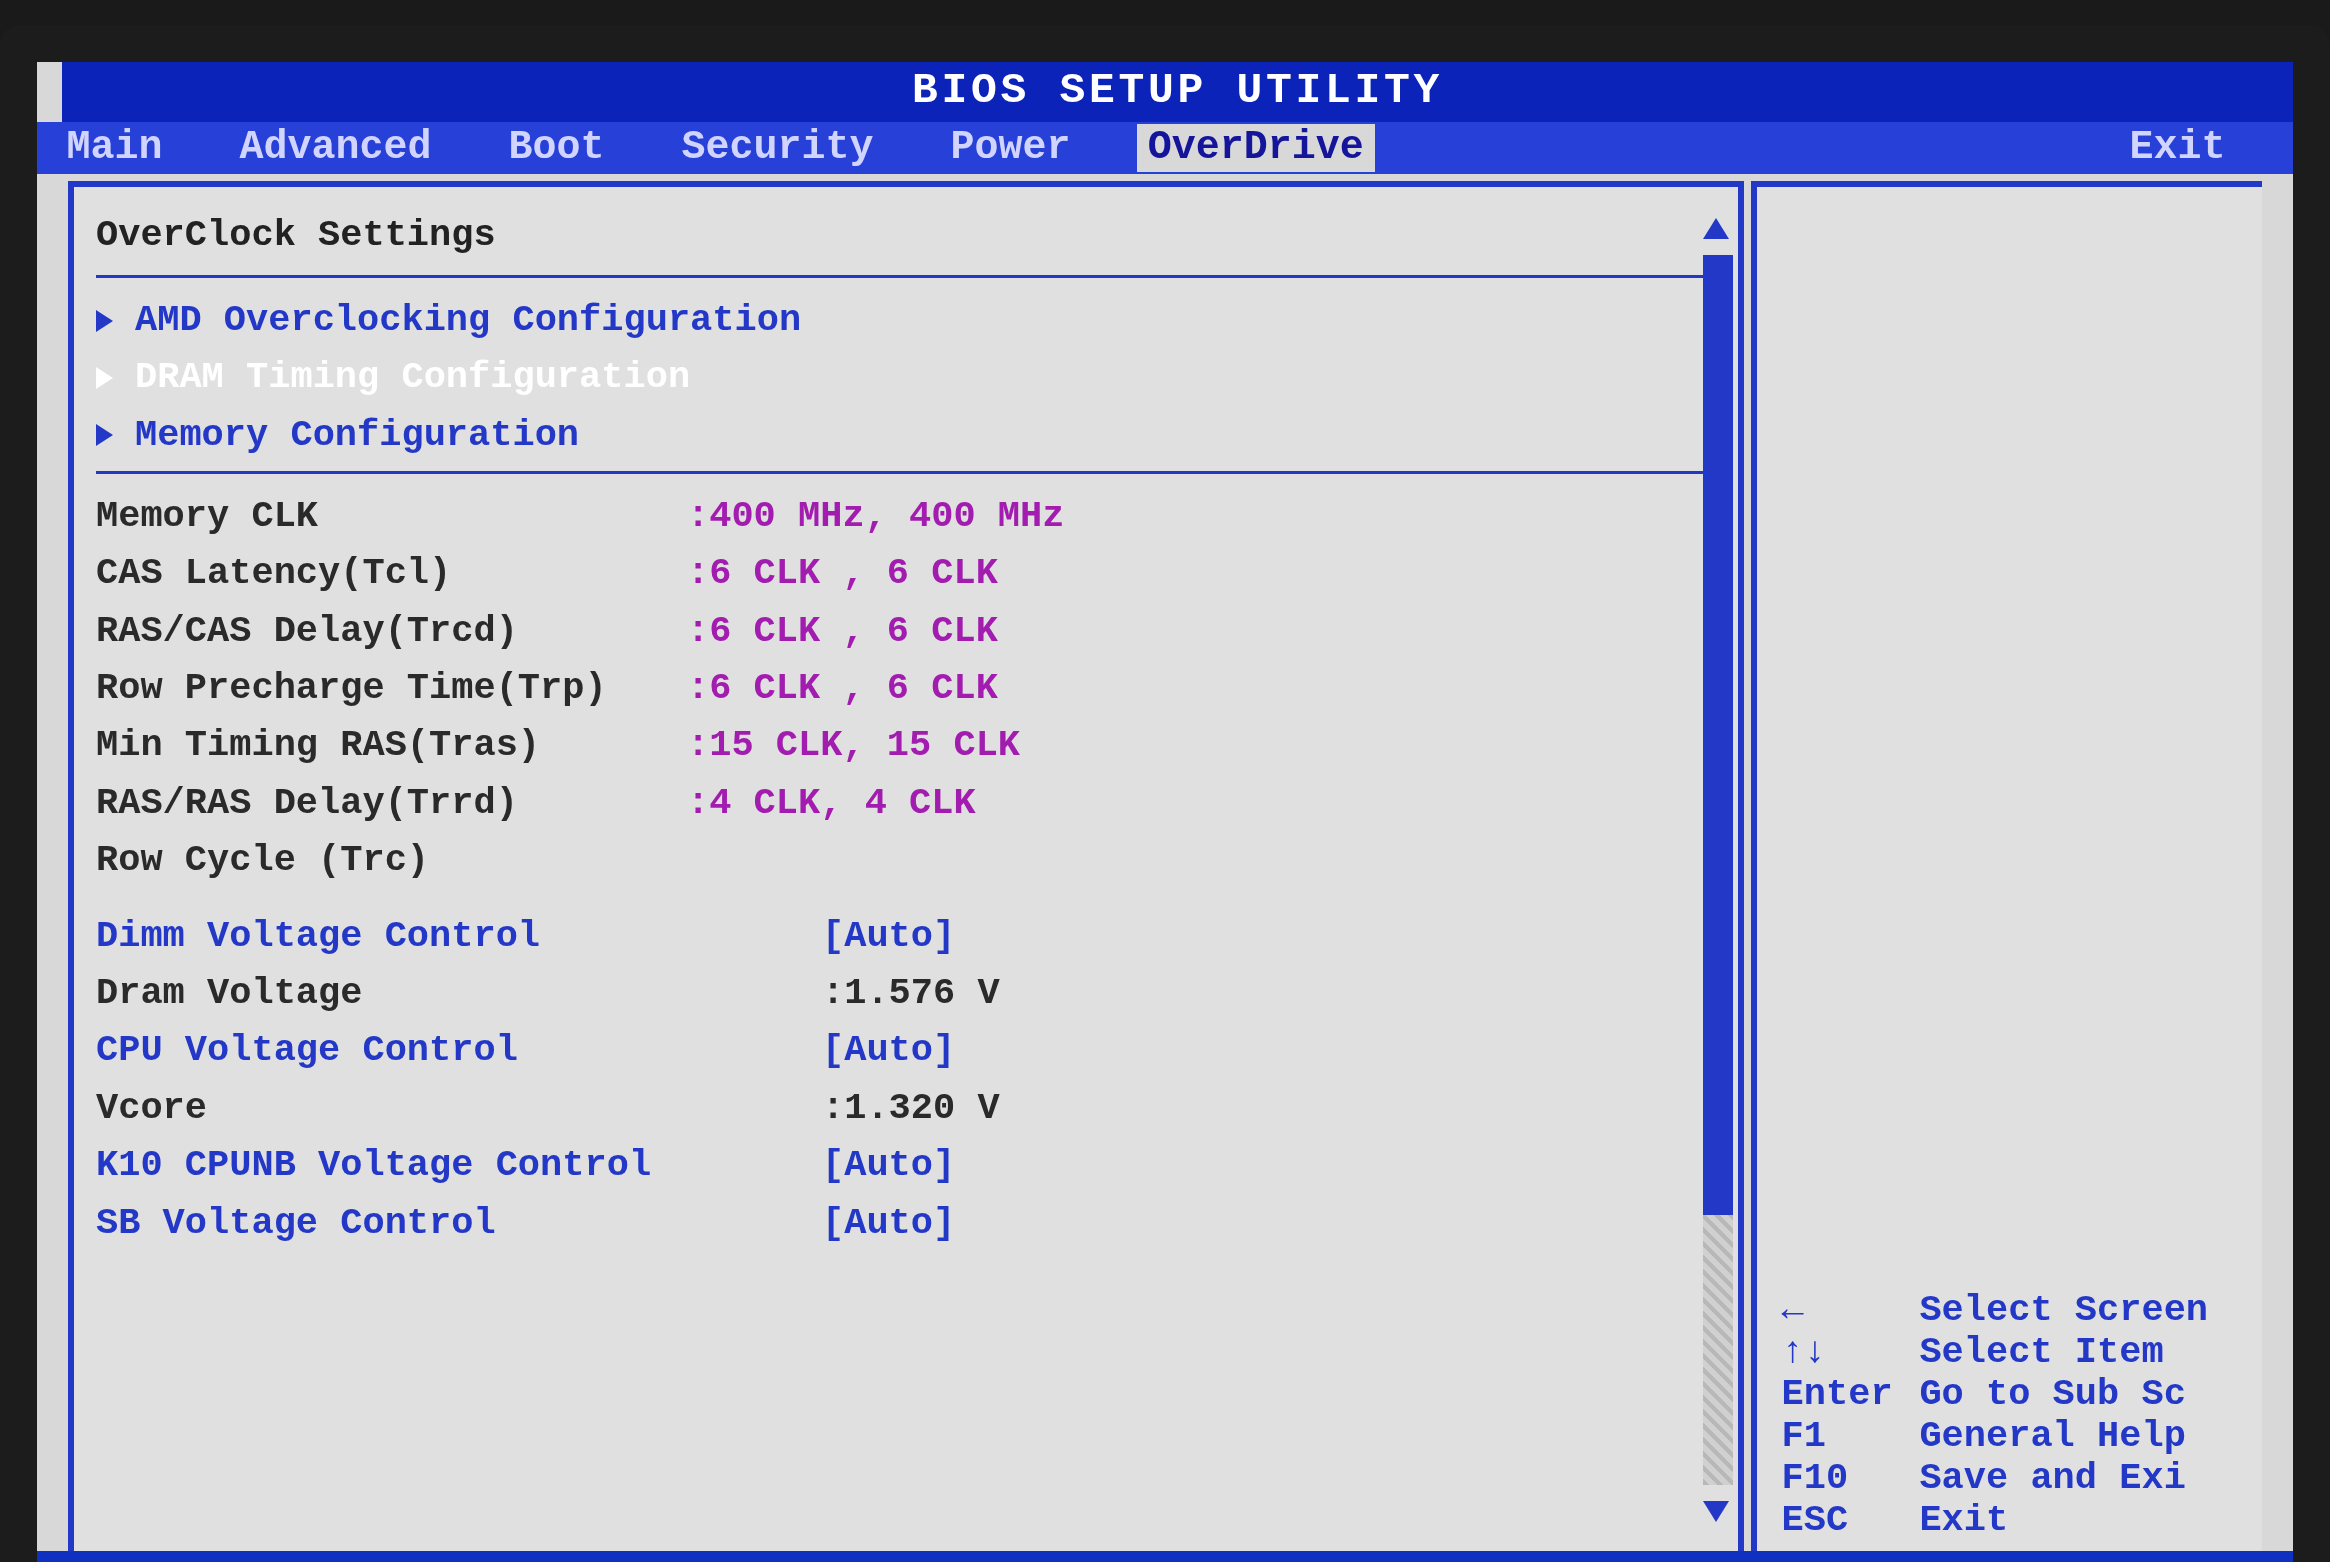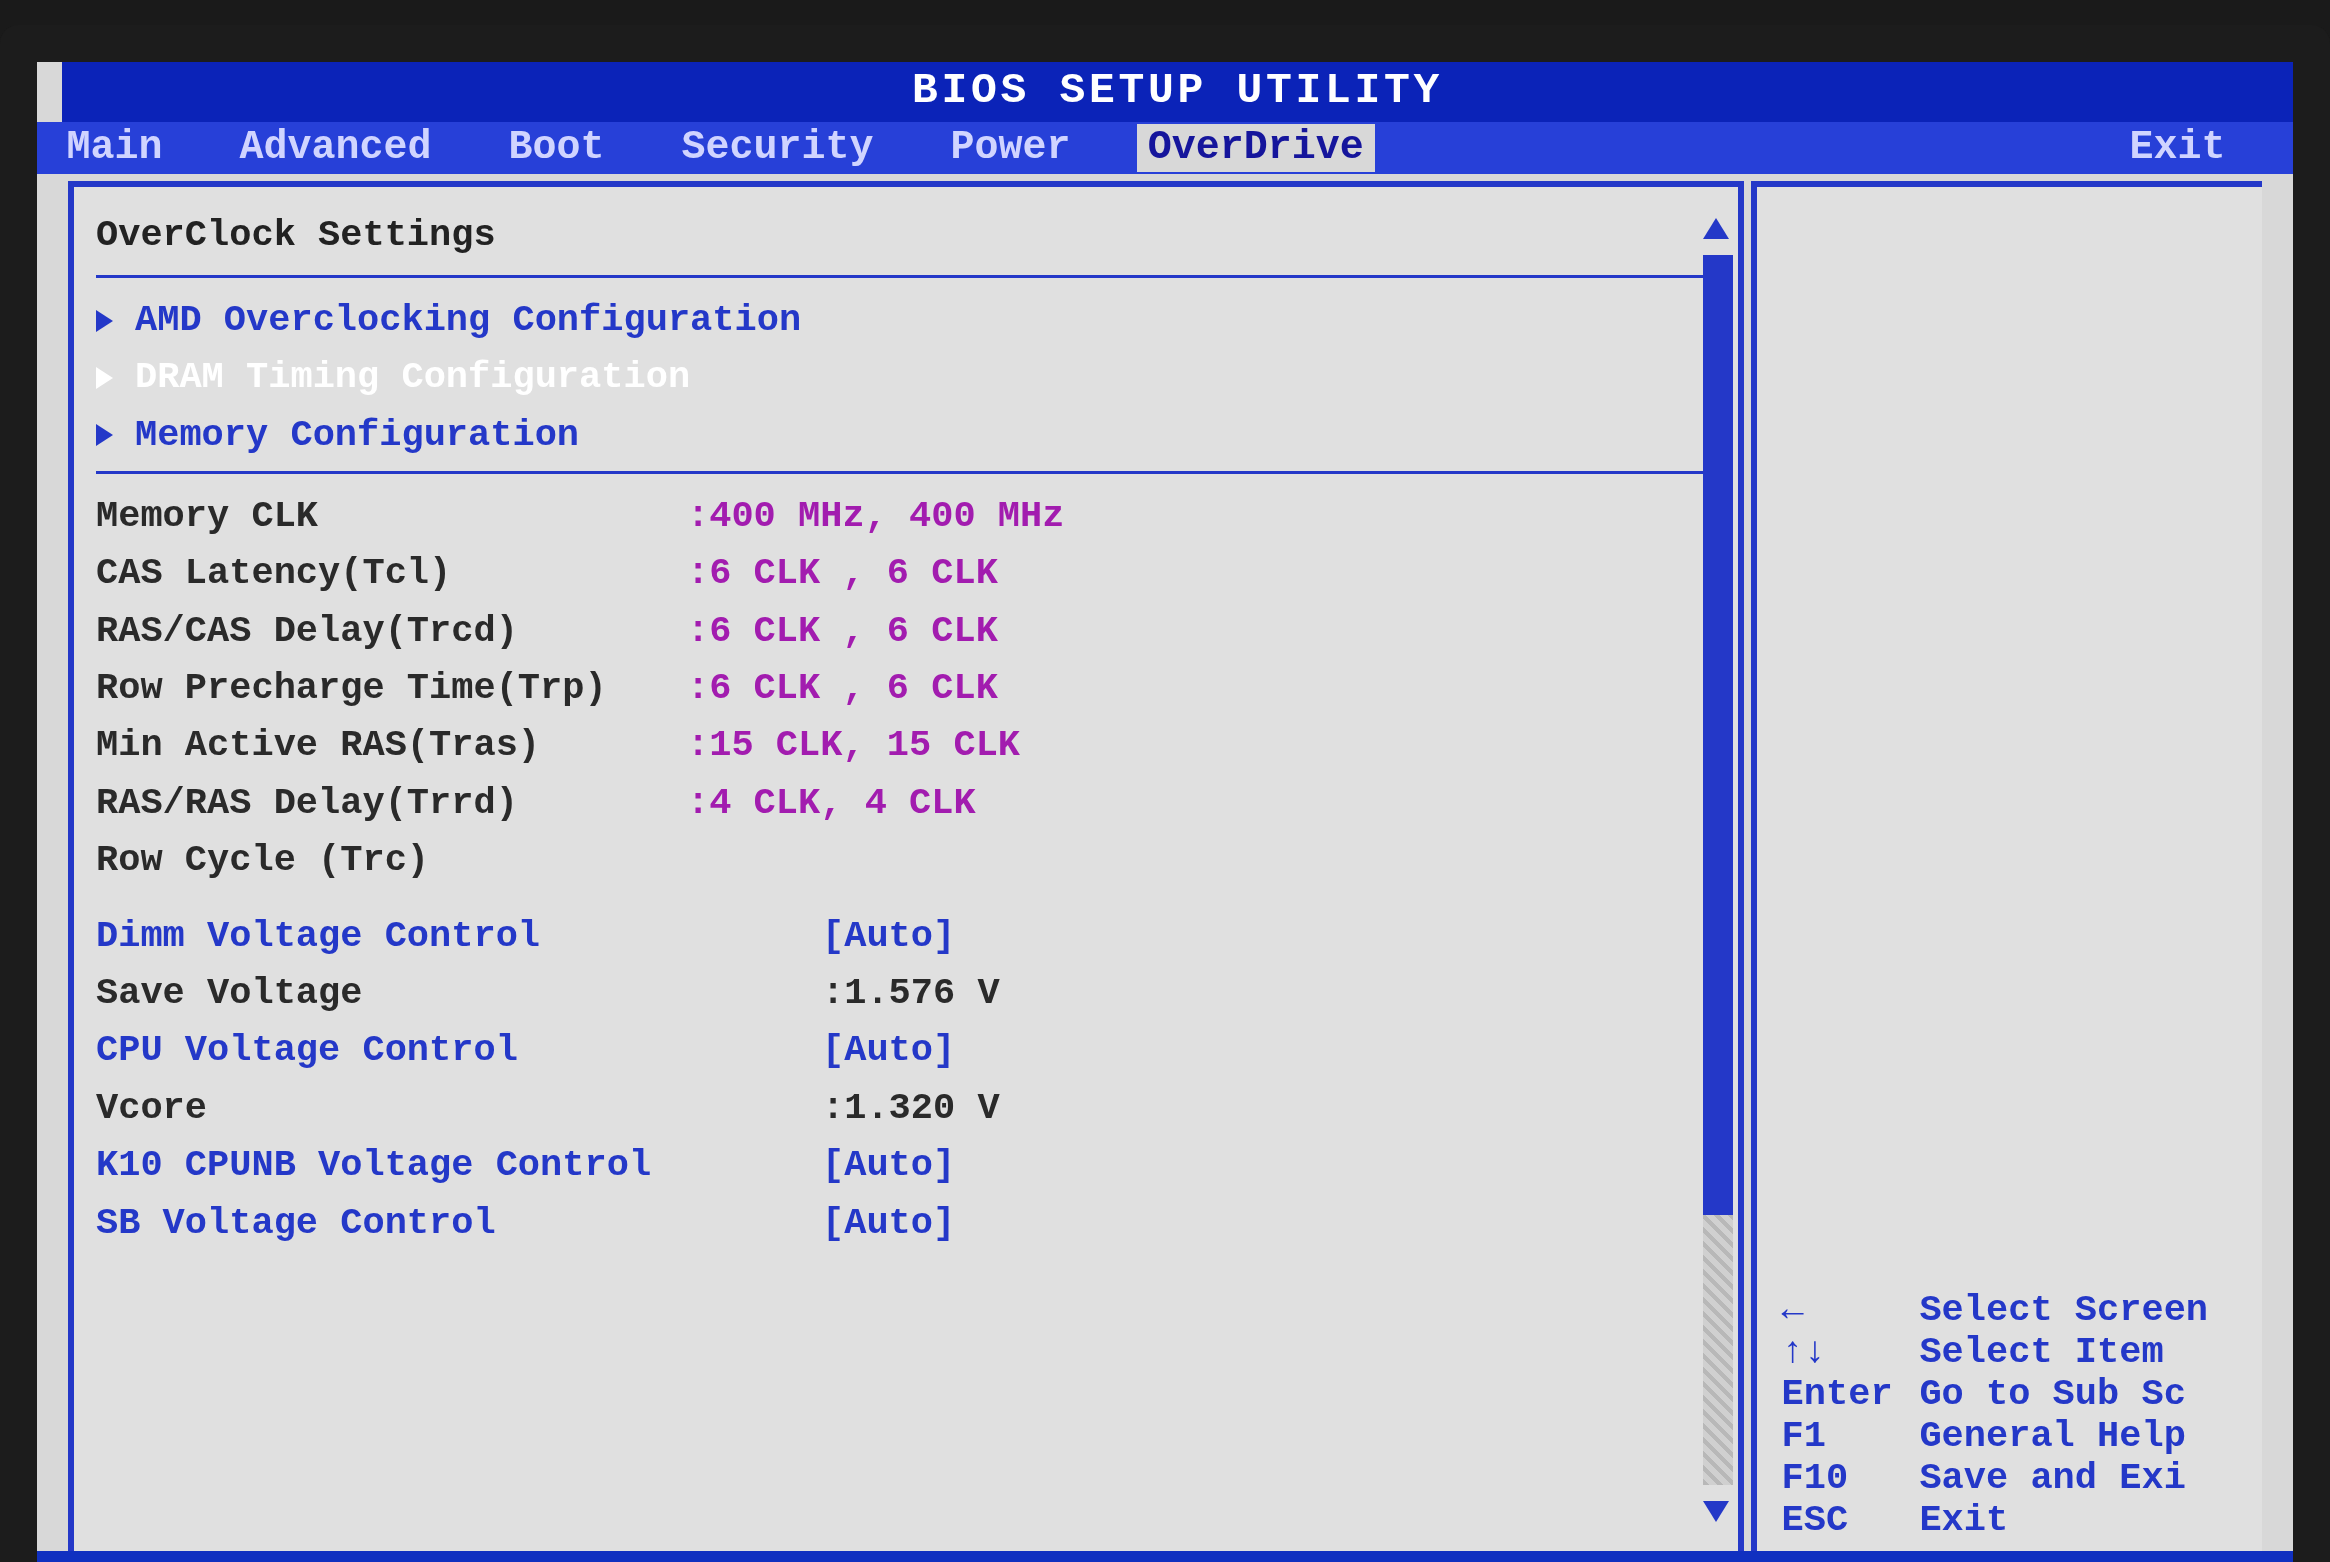--- a/index.html
+++ b/index.html
@@ -198,28 +198,28 @@
         <span class="tri"></span>
         <span>Memory Configuration</span>
       </div>
 
       <hr class="hr">
 
       <div class="info-row"><span class="info-label">Memory CLK</span><span class="info-value">:400 MHz, 400 MHz</span></div>
       <div class="info-row"><span class="info-label">CAS Latency(Tcl)</span><span class="info-value">:6 CLK , 6 CLK</span></div>
       <div class="info-row"><span class="info-label">RAS/CAS Delay(Trcd)</span><span class="info-value">:6 CLK , 6 CLK</span></div>
       <div class="info-row"><span class="info-label">Row Precharge Time(Trp)</span><span class="info-value">:6 CLK , 6 CLK</span></div>
-      <div class="info-row"><span class="info-label">Min Active RAS(Tras)</span><span class="info-value">:15 CLK, 15 CLK</span></div>
+      <div class="info-row"><span class="info-label">Min Timing RAS(Tras)</span><span class="info-value">:15 CLK, 15 CLK</span></div>
       <div class="info-row"><span class="info-label">RAS/RAS Delay(Trrd)</span><span class="info-value">:4 CLK, 4 CLK</span></div>
       <div class="info-row"><span class="info-label">Row Cycle (Trc)</span></div>
 
       <div class="spacer"></div>
 
       <div class="ctrl-row"><span class="ctrl-label">Dimm Voltage Control</span><span class="ctrl-value">[Auto]</span></div>
-      <div class="ctrl-row readonly"><span class="ctrl-label">Save Voltage</span><span class="ctrl-value">:1.576 V</span></div>
+      <div class="ctrl-row readonly"><span class="ctrl-label">Dram Voltage</span><span class="ctrl-value">:1.576 V</span></div>
       <div class="ctrl-row"><span class="ctrl-label">CPU Voltage Control</span><span class="ctrl-value">[Auto]</span></div>
       <div class="ctrl-row readonly"><span class="ctrl-label">Vcore</span><span class="ctrl-value">:1.320 V</span></div>
       <div class="ctrl-row"><span class="ctrl-label">K10 CPUNB Voltage Control</span><span class="ctrl-value">[Auto]</span></div>
       <div class="ctrl-row"><span class="ctrl-label">SB Voltage Control</span><span class="ctrl-value">[Auto]</span></div>
 
       <div class="scroll-up"></div>
       <div class="scroll-track"></div>
       <div class="scroll-down"></div>
     </div>
 

